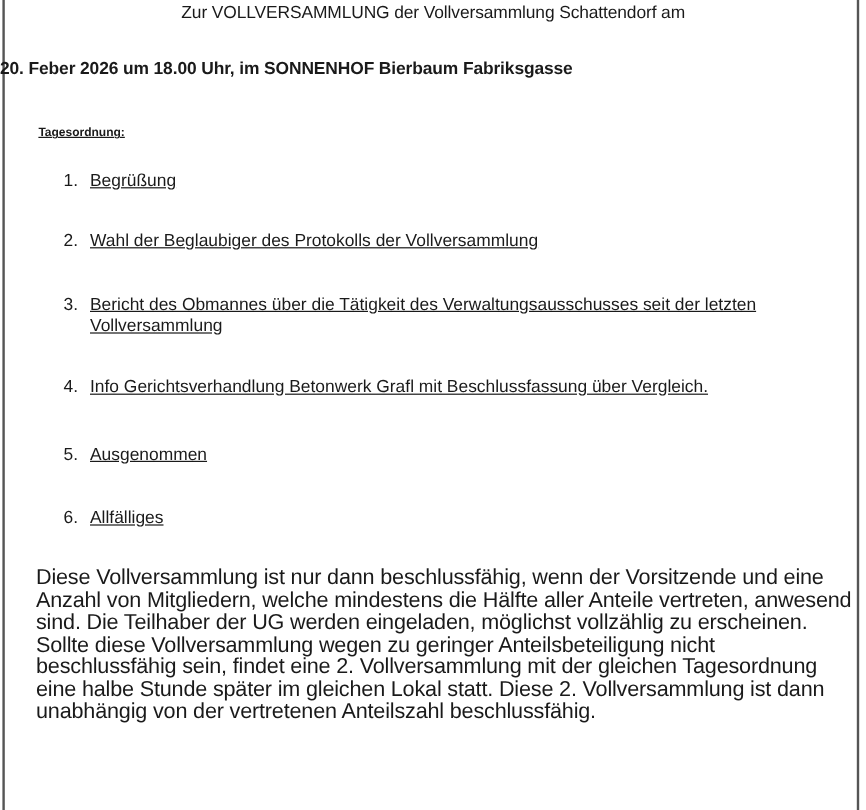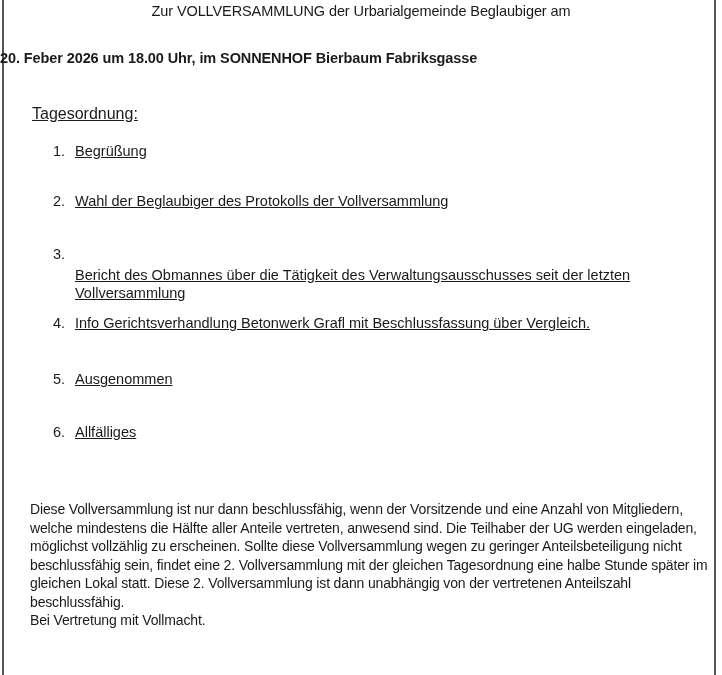--- a/index.html
+++ b/index.html
@@ -41,89 +41,88 @@
     top: 50px;
     text-align: left;
     font-size: 14.5px;
     font-weight: bold;
     letter-spacing: -0.1px;
   }
   .agenda-heading {
     position: absolute;
     left: 32px;
     top: 105px;
-    font-size: 16px;
-    font-weight: normal;
+    font-size: 10px;
+    font-weight: bold;
     text-decoration: underline;
   }
   .agenda-item {
     position: absolute;
     left: 53px;
     font-size: 14.5px;
     line-height: 18px;
     display: flex;
   }
   .agenda-num {
     width: 22px;
     flex: 0 0 22px;
   }
   .agenda-text {
     width: 610px;
     text-decoration: underline;
   }
   .notice {
     position: absolute;
     left: 30px;
-    top: 500px;
+    top: 472px;
     width: 680px;
-    font-size: 14px;
+    font-size: 18px;
     line-height: 18.5px;
     letter-spacing: -0.15px;
   }
   .notice p {
     margin: 0;
   }
 </style>
 </head>
 <body>
 
 <div class="page-frame"></div>
 
-<div class="intro-line">Zur VOLLVERSAMMLUNG der Urbarialgemeinde Beglaubiger am</div>
+<div class="intro-line">Zur VOLLVERSAMMLUNG der Vollversammlung Schattendorf am</div>
 
 <div class="date-line">20. Feber 2026 um 18.00 Uhr, im SONNENHOF Bierbaum Fabriksgasse</div>
 
 <div class="agenda-heading">Tagesordnung:</div>
 
 <div class="agenda-item" style="top:142px;">
   <span class="agenda-num">1.</span>
   <span class="agenda-text">Begrüßung</span>
 </div>
 
 <div class="agenda-item" style="top:192px;">
   <span class="agenda-num">2.</span>
   <span class="agenda-text">Wahl der Beglaubiger des Protokolls der Vollversammlung</span>
 </div>
 
 <div class="agenda-item" style="top:245px;">
   <span class="agenda-num">3.</span>
-  <span class="agenda-text" style="width:600px;margin-top:21px;">Bericht des Obmannes über die Tätigkeit des Verwaltungsausschusses seit der letzten Vollversammlung</span>
+  <span class="agenda-text" style="width:600px;">Bericht des Obmannes über die Tätigkeit des Verwaltungsausschusses seit der letzten Vollversammlung</span>
 </div>
 
 <div class="agenda-item" style="top:314px;">
   <span class="agenda-num">4.</span>
   <span class="agenda-text">Info Gerichtsverhandlung Betonwerk Grafl mit Beschlussfassung über Vergleich.</span>
 </div>
 
 <div class="agenda-item" style="top:370px;">
   <span class="agenda-num">5.</span>
   <span class="agenda-text">Ausgenommen</span>
 </div>
 
 <div class="agenda-item" style="top:423px;">
   <span class="agenda-num">6.</span>
   <span class="agenda-text">Allfälliges</span>
 </div>
 
 <div class="notice">
   <p>Diese Vollversammlung ist nur dann beschlussfähig, wenn der Vorsitzende und eine Anzahl von Mitgliedern, welche mindestens die Hälfte aller Anteile vertreten, anwesend sind. Die Teilhaber der UG werden eingeladen, möglichst vollzählig zu erscheinen. Sollte diese Vollversammlung wegen zu geringer Anteilsbeteiligung nicht beschlussfähig sein, findet eine 2. Vollversammlung mit der gleichen Tagesordnung eine halbe Stunde später im gleichen Lokal statt. Diese 2. Vollversammlung ist dann unabhängig von der vertretenen Anteilszahl beschlussfähig.</p>
-  <p>Bei Vertretung mit Vollmacht.</p>
 </div>
 
 </body></html>

